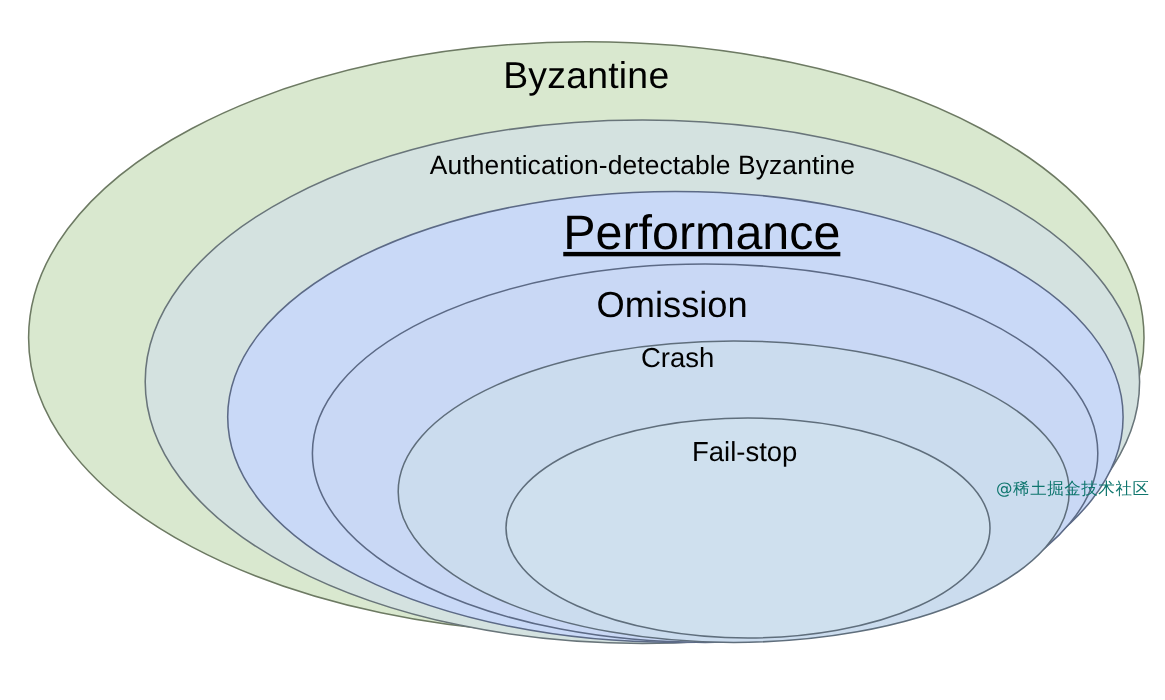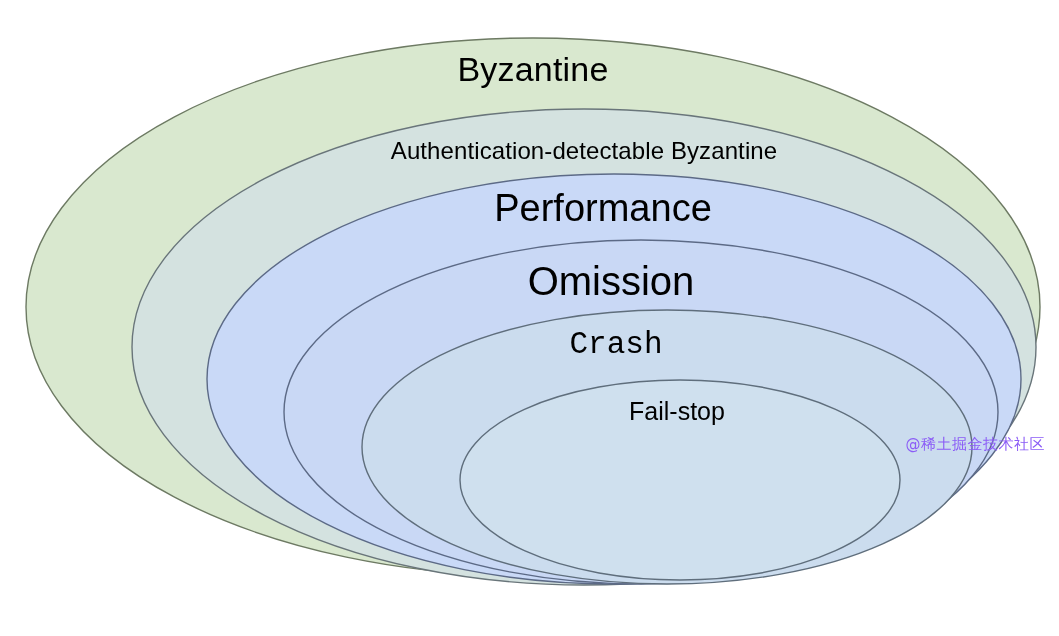--- a/index.html
+++ b/index.html
@@ -45,35 +45,35 @@
     font-size: 34px;
     letter-spacing: 0.2px;
   }
   #label-auth-byzantine {
     left: 584px;
     top: 138px;
     font-size: 24px;
     letter-spacing: 0.1px;
   }
   #label-performance {
-    left: 603px;
+    left: 638px;
     top: 189px;
-    font-size: 38px;
+    font-size: 44px;
+    text-decoration: underline;
   }
   #label-omission {
     left: 611px;
     top: 260px;
-    font-size: 40px;
+    font-size: 33px;
     text-align: right;
   }
   #label-crash {
     left: 616px;
-    top: 329px;
-    font-size: 31px;
-    font-family: Liberation Mono, monospace;
+    top: 313px;
+    font-size: 25px;
   }
   #label-failstop {
     left: 677px;
     top: 398px;
     font-size: 25px;
   }
   #watermark {
     position: absolute;
     right: 14px;
     bottom: 10px;
@@ -109,15 +109,15 @@
   <div class="band-label" id="label-auth-byzantine">Authentication-detectable Byzantine</div>
 
   <div class="band-label" id="label-performance">Performance</div>
 
   <div class="band-label" id="label-omission">Omission</div>
 
   <div class="band-label" id="label-crash">Crash</div>
 
   <div class="band-label" id="label-failstop">Fail-stop</div>
 
-  <div id="watermark" style="color: #8b5cf6;">@稀土掘金技术社区</div>
+  <div id="watermark" style="color: #0f766e;">@稀土掘金技术社区</div>
 
 </div>
 
 </body></html>

